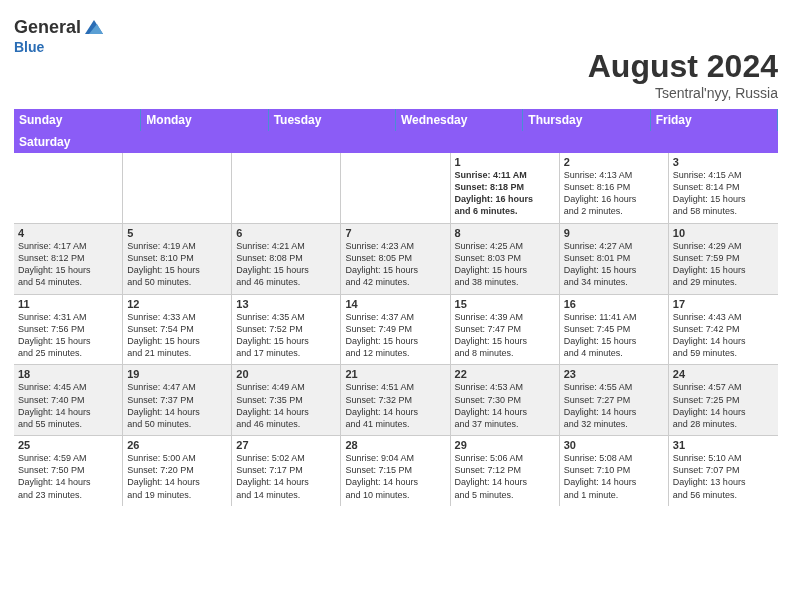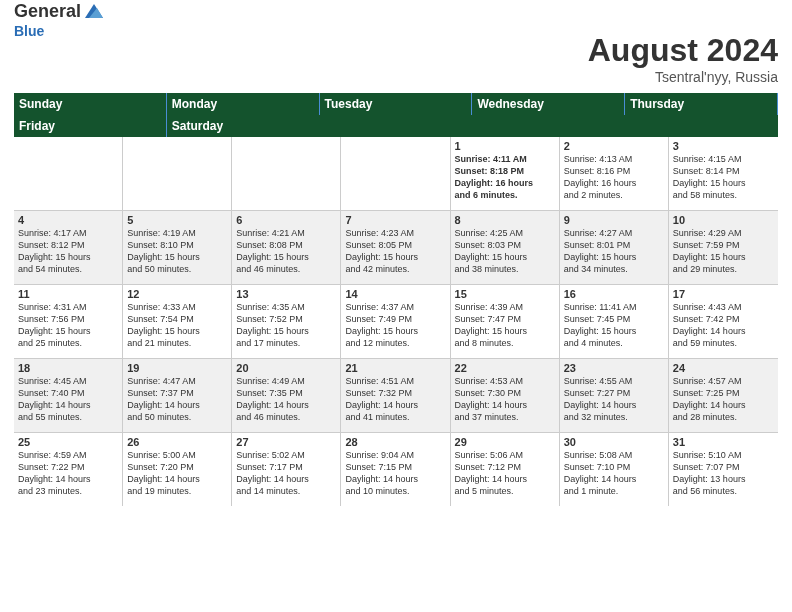--- a/index.html
+++ b/index.html
@@ -6,21 +6,21 @@
     body {
       font-family: Arial, sans-serif;
       background: #fff;
       width: 792px;
       height: 612px;
       overflow: hidden;
     }
     .page {
       width: 792px;
       height: 516px;
-      padding: 0 14px 10px 14px;
+      padding: 16px 14px 10px 14px;
       display: flex;
       flex-direction: column;
       justify-content: space-between;
     }
     .header {
       display: flex;
       justify-content: space-between;
       align-items: flex-start;
       margin-bottom: 8px;
     }
@@ -56,22 +56,22 @@
       font-size: 14px;
       color: #555;
     }
     .calendar {
       flex: 1;
       display: flex;
       flex-direction: column;
     }
     .cal-header-row {
       display: grid;
-      grid-template-columns: repeat(5, 1fr);
-      background: #14532d;
+      grid-template-columns: repeat(6, 1fr);
+      background: #8b5cf6;
     }
     .cal-header-cell {
       color: #fff;
       font-size: 12px;
       font-weight: bold;
       padding: 4px 5px;
       text-align: left;
       border-right: 1px solid #4a8dd5;
     }
     .cal-header-cell:last-child { border-right: none; }
@@ -246,21 +246,21 @@
 Sunset: 7:27 PM
 Daylight: 14 hours
 and 32 minutes.</span></div>
           <div class="cal-cell shaded"><span class="day-num">24</span><span class="cell-text" style="white-space: pre-line;">Sunrise: 4:57 AM
 Sunset: 7:25 PM
 Daylight: 14 hours
 and 28 minutes.</span></div>
         </div>
         <div class="cal-row">
           <div class="cal-cell"><span class="day-num">25</span><span class="cell-text" style="white-space: pre-line;">Sunrise: 4:59 AM
-Sunset: 7:22 PM
+Sunset: 7:50 PM
 Daylight: 14 hours
 and 23 minutes.</span></div>
           <div class="cal-cell"><span class="day-num">26</span><span class="cell-text" style="white-space: pre-line;">Sunrise: 5:00 AM
 Sunset: 7:20 PM
 Daylight: 14 hours
 and 19 minutes.</span></div>
           <div class="cal-cell"><span class="day-num">27</span><span class="cell-text" style="white-space: pre-line;">Sunrise: 5:02 AM
 Sunset: 7:17 PM
 Daylight: 14 hours
 and 14 minutes.</span></div>

